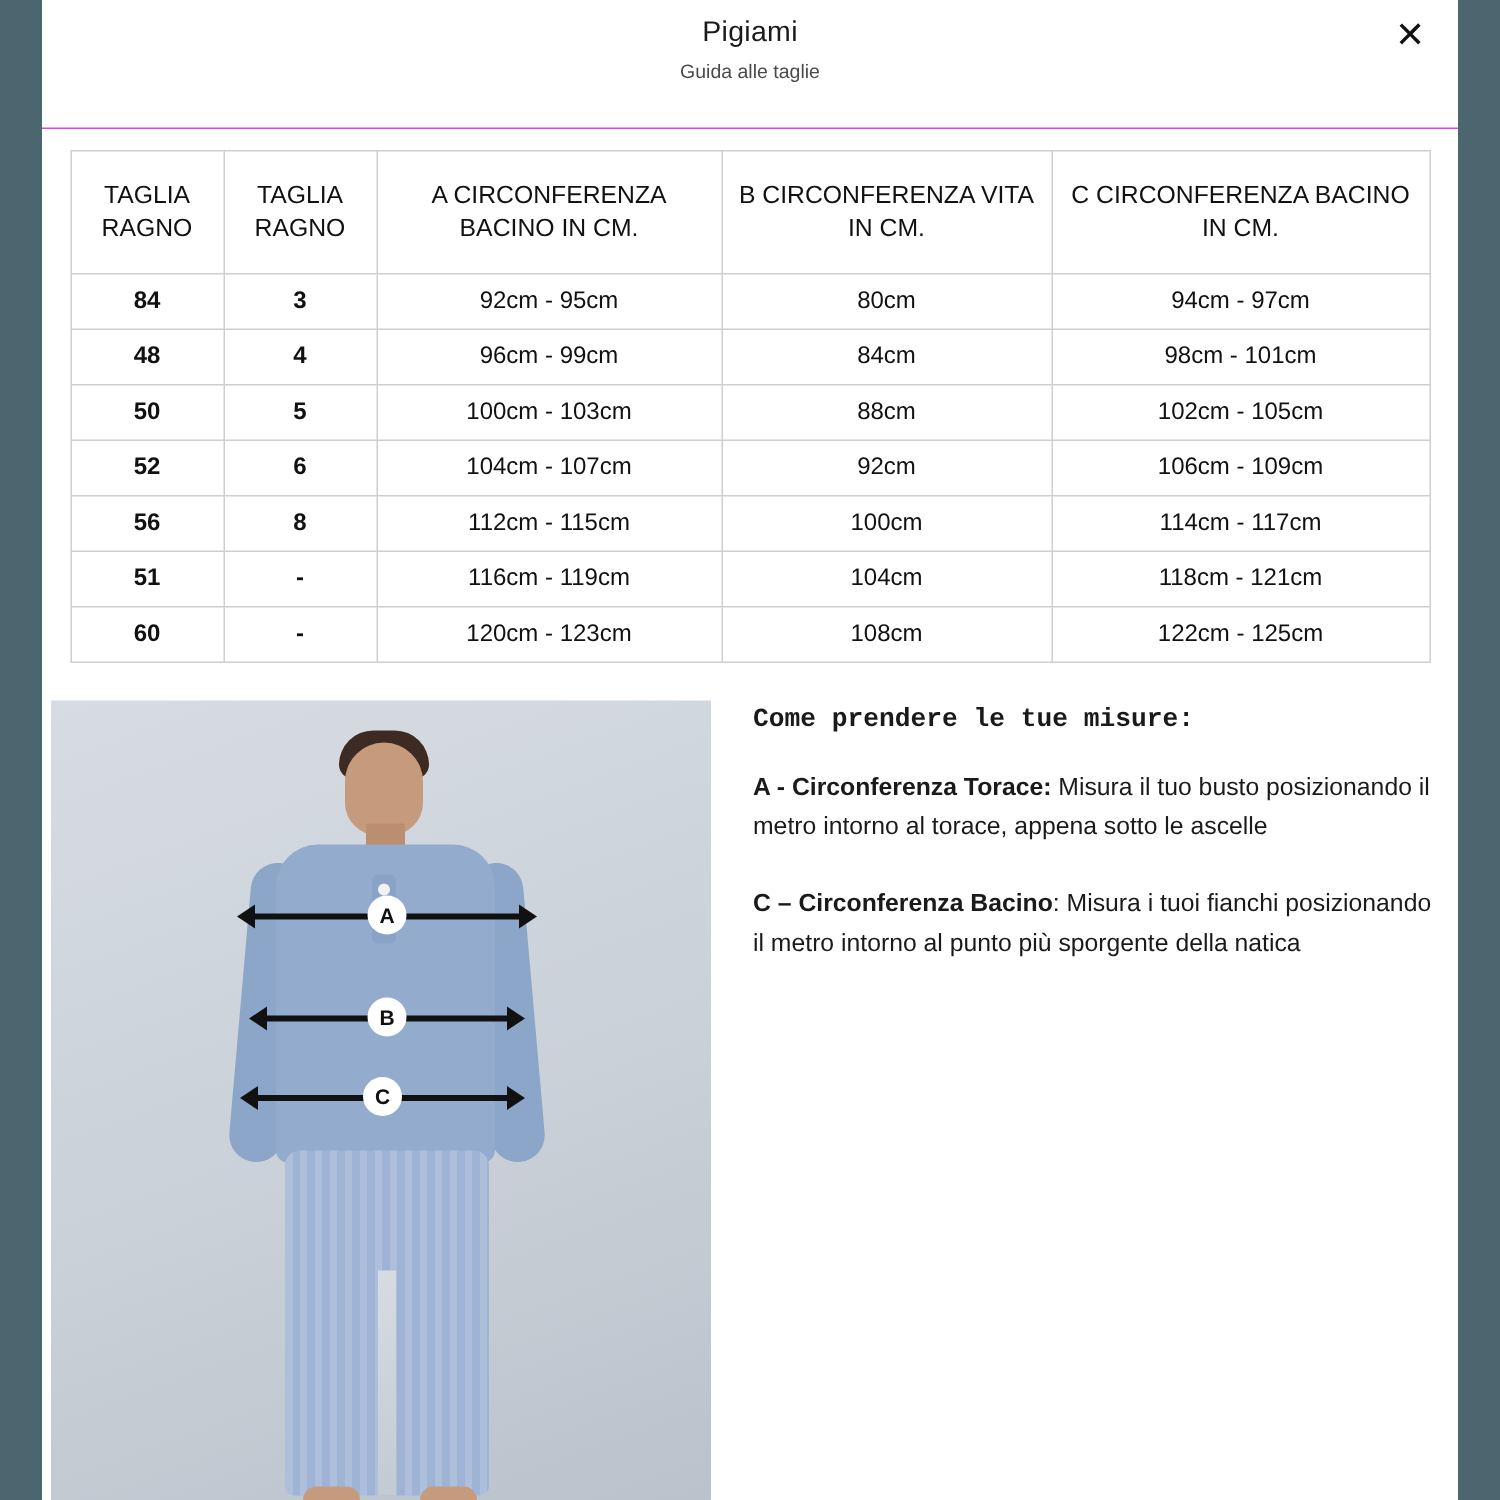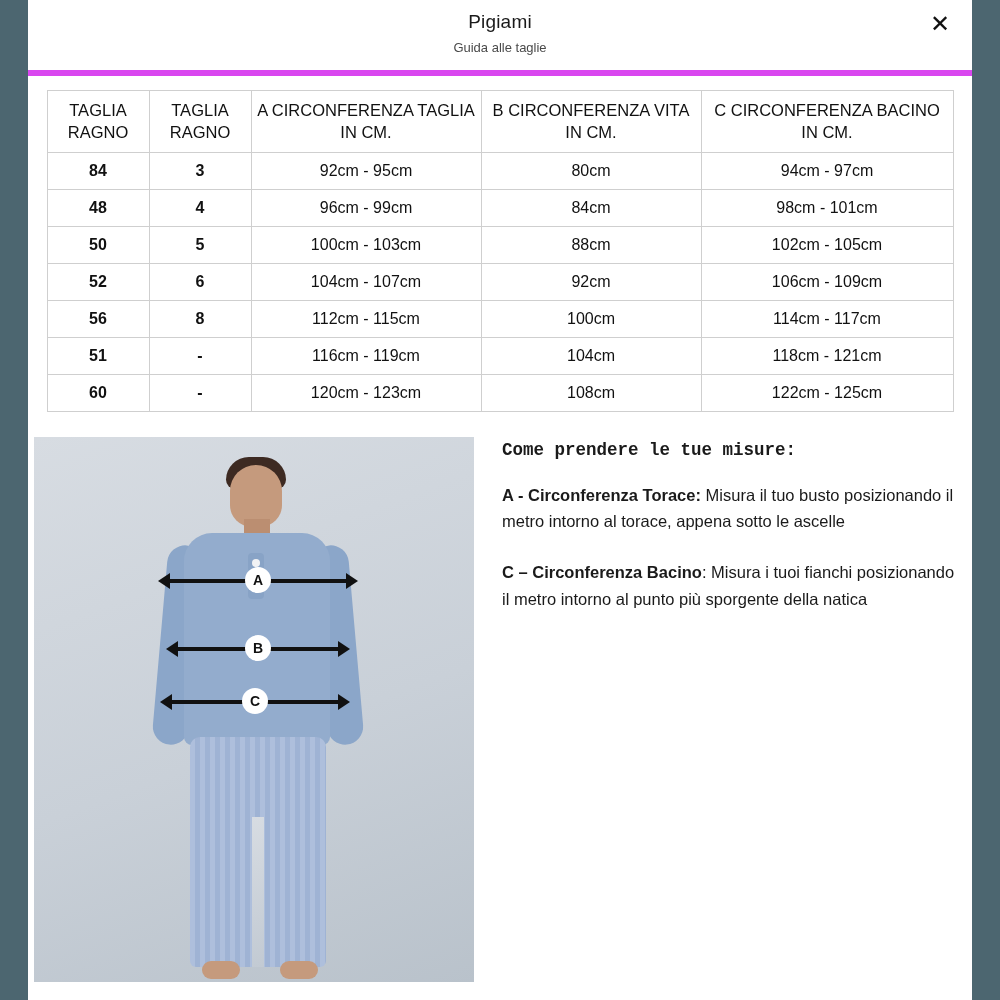--- a/index.html
+++ b/index.html
@@ -16,22 +16,22 @@
     left: 28px;
     top: 0;
     width: 944px;
     height: 1000px;
     background: #ffffff;
     box-sizing: border-box;
   }
   
   .header {
     position: relative;
-    height: 76px;
-    border-bottom: 6px solid #d946ef;
+    height: 86px;
+    border-bottom: 1px solid #d946ef;
     box-sizing: border-box;
   }
   .header-title {
     text-align: center;
     font-size: 19px;
     color: #1a1a1a;
     padding-top: 11px;
     letter-spacing: .2px;
   }
   .header-sub {
@@ -67,21 +67,21 @@
   }
   table.size-table th,
   table.size-table td {
     border: 1px solid #cfcfcf;
     text-align: center;
     color: #111;
   }
   table.size-table th {
     font-size: 16.5px;
     font-weight: normal;
-    padding: 8px 4px;
+    padding: 18px 4px;
     line-height: 1.35;
     vertical-align: middle;
   }
   table.size-table td {
     font-size: 16px;
     padding: 6px 4px;
     line-height: 1.5;
   }
   table.size-table td.sz {
     font-weight: bold;
@@ -209,21 +209,21 @@
         <col class="c1">
           <col class="c2">
           <col class="c3">
           <col class="c4">
           <col class="c5">
       </colgroup>
       <thead>
         <tr>
           <th>TAGLIA RAGNO</th>
           <th>TAGLIA RAGNO</th>
-          <th>A CIRCONFERENZA TAGLIA IN CM.</th>
+          <th>A CIRCONFERENZA BACINO IN CM.</th>
           <th>B CIRCONFERENZA VITA IN CM.</th>
           <th>C CIRCONFERENZA BACINO IN CM.</th>
         </tr>
       </thead>
       <tbody>
         <tr>
           <td class="sz">84</td>
           <td class="sz">3</td>
           <td>92cm - 95cm</td>
           <td>80cm</td>

